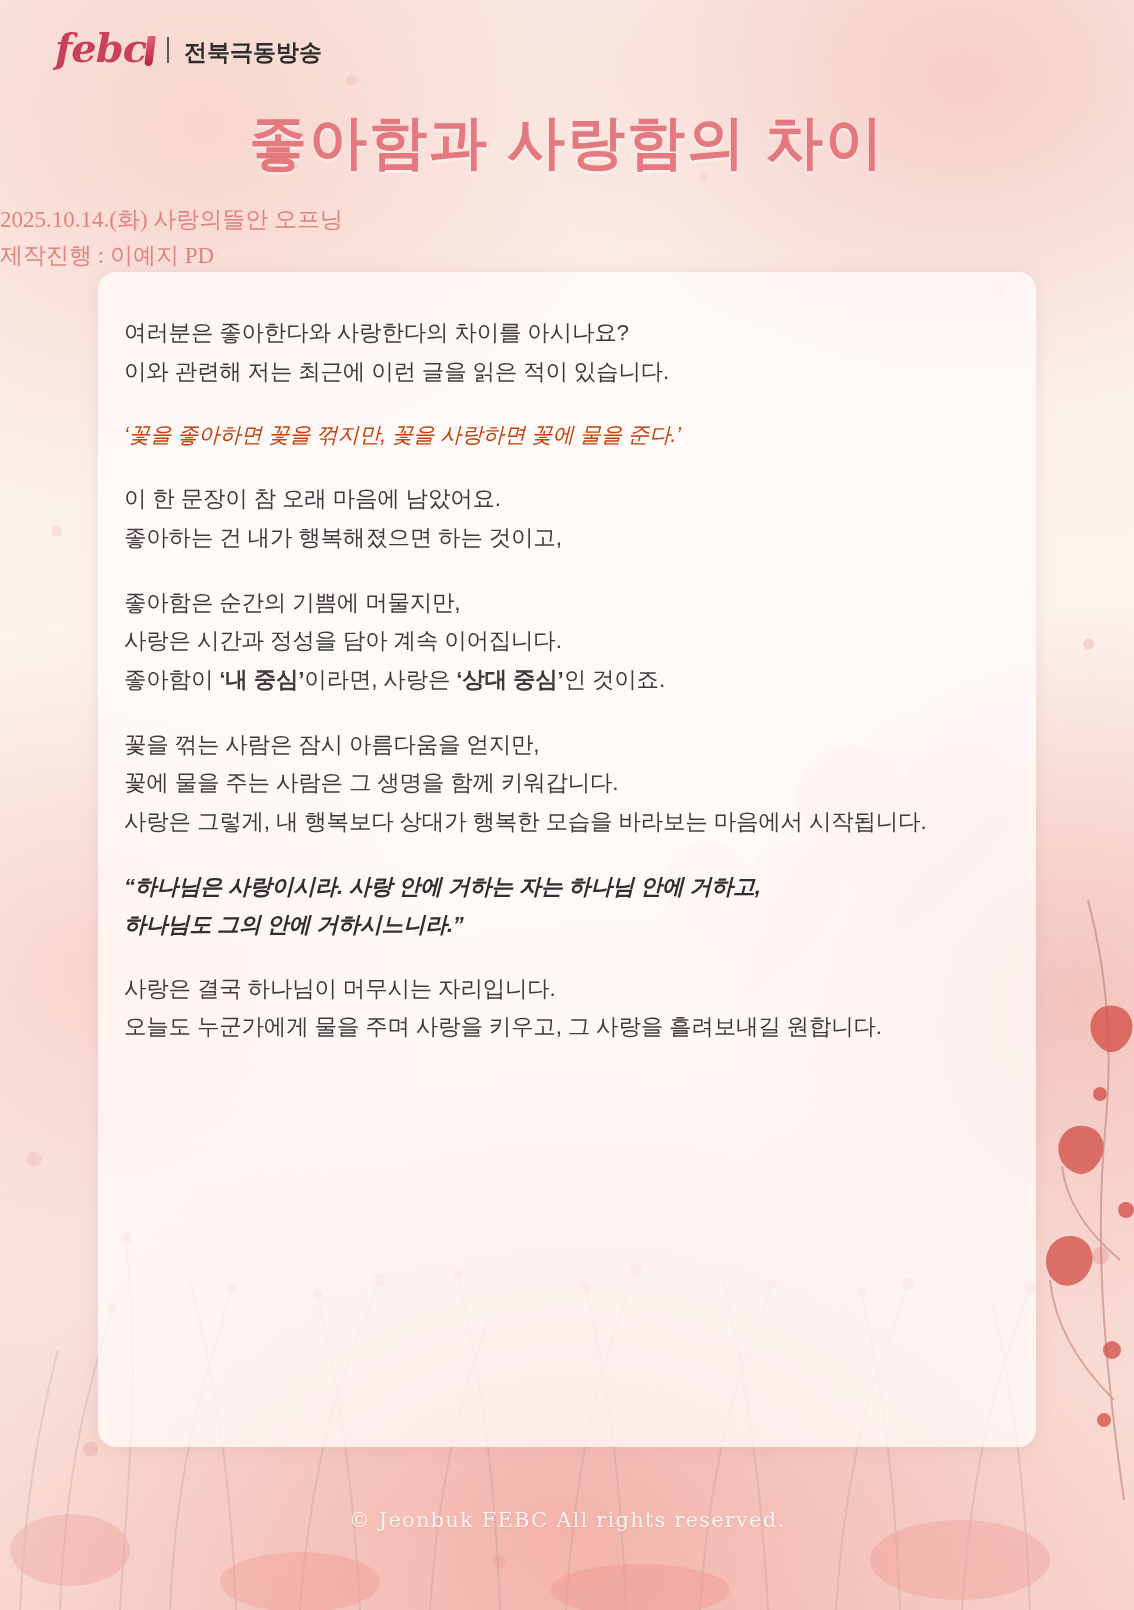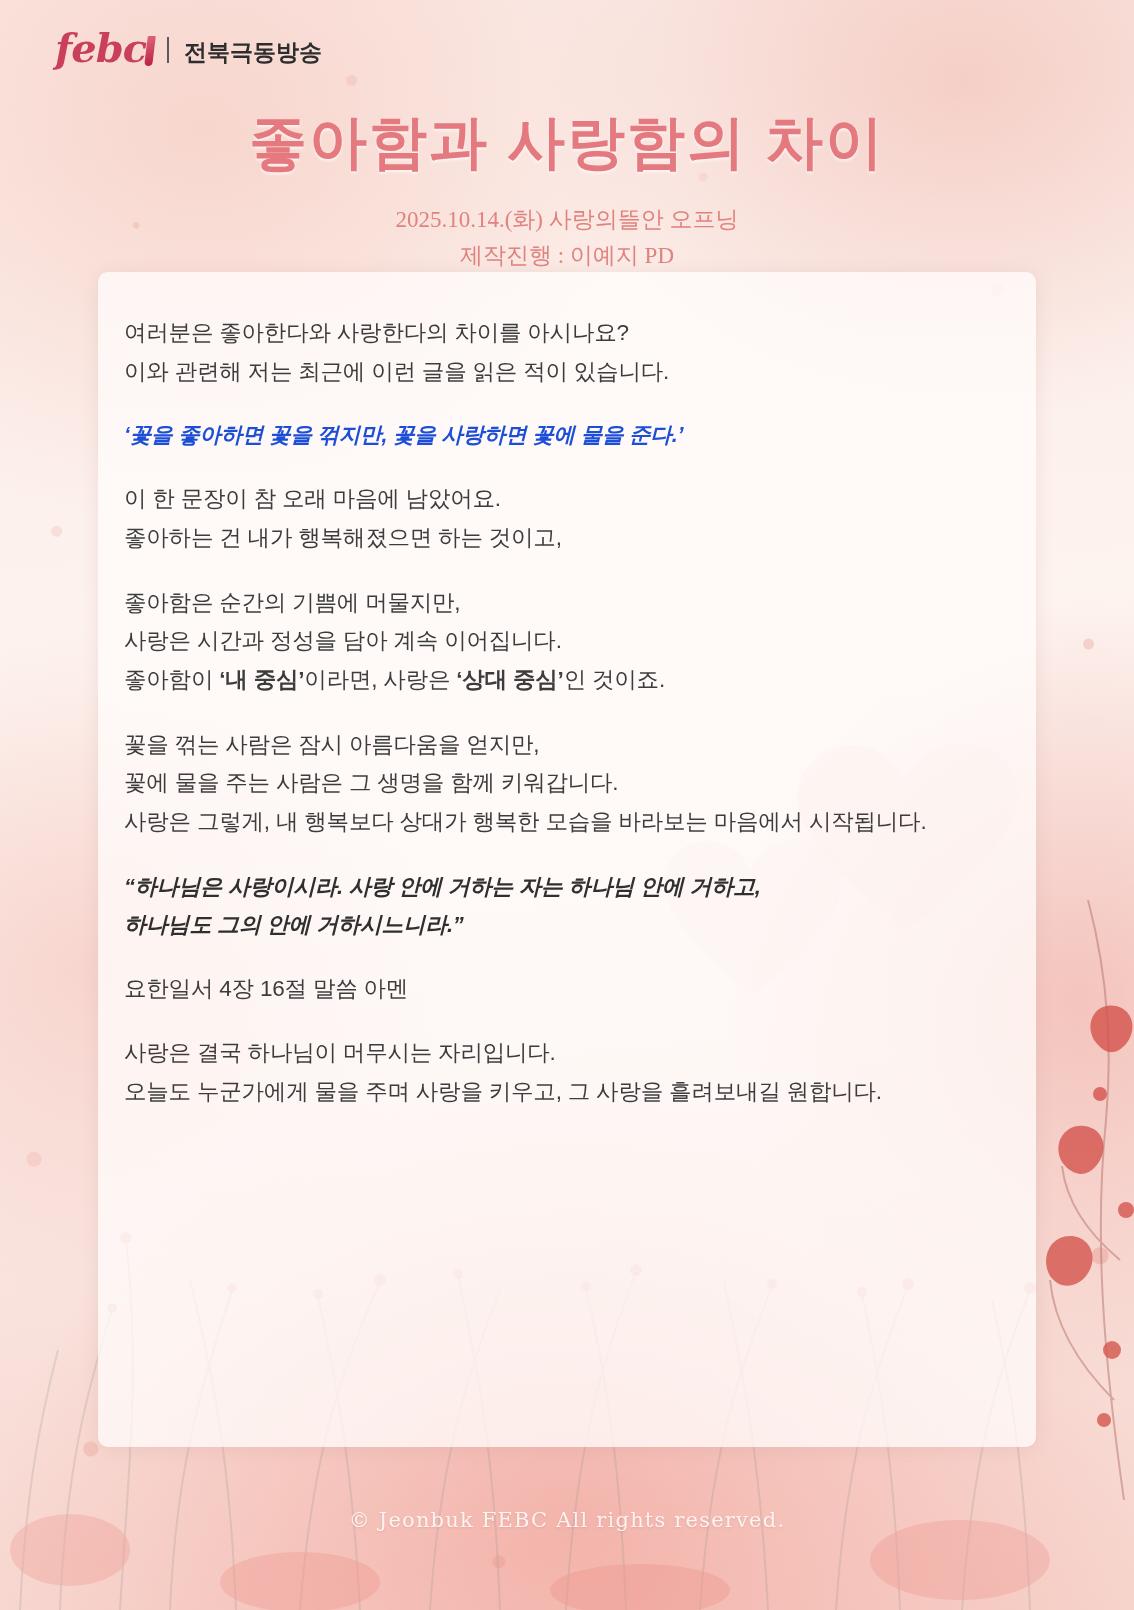--- a/index.html
+++ b/index.html
@@ -125,57 +125,57 @@
     font-weight: 700;
     color: #e4797f;
     letter-spacing: 2px;
     text-shadow: 0 2px 3px rgba(255,255,255,0.7);
   }
   .subtitle {
     position: absolute;
     top: 202px;
     left: 0;
     width: 100%;
-    text-align: center;
+    text-align: left;
     font-family: "Liberation Serif", serif;
     font-size: 23px;
     color: #e0837e;
     line-height: 1.55;
   }
   .subtitle div { margin: 0; }
 
   
   .card {
     position: absolute;
     left: 98px;
     top: 272px;
     width: 938px;
     height: 1175px;
     background: rgba(255,252,251,0.76);
-    border-radius: 10px;
+    border-radius: 18px;
     box-shadow: 0 2px 18px rgba(190,140,135,0.18);
   }
   .card-body {
     position: absolute;
     left: 26px;
     top: 42px;
     right: 18px;
     font-family: "Liberation Sans", sans-serif;
     font-size: 22.5px;
     color: #3c3c3c;
     line-height: 1.72;
     letter-spacing: -0.2px;
   }
   .para { margin: 0 0 26px 0; }
   .para:last-child { margin-bottom: 0; }
   .line { white-space: nowrap; }
   .quote-it {
     font-style: italic;
-    font-weight: 700;
-    color: #1d4ed8;
+    font-weight: 400;
+    color: #c2410c;
     font-size: 21.5px;
   }
   .verse {
     font-style: italic;
     font-weight: 700;
     color: #2f2f2f;
     font-size: 22px;
     margin-top: 9px;
   }
   .bold { font-weight: 700; }
@@ -298,22 +298,19 @@
       <div class="para ">
         <div class="line">꽃을 꺾는 사람은 잠시 아름다움을 얻지만,</div>
         <div class="line">꽃에 물을 주는 사람은 그 생명을 함께 키워갑니다.</div>
         <div class="line">사랑은 그렇게, 내 행복보다 상대가 행복한 모습을 바라보는 마음에서 시작됩니다.</div>
       </div>
       <div class="para verse">
         <div class="line">“하나님은 사랑이시라. 사랑 안에 거하는 자는 하나님 안에 거하고,</div>
         <div class="line">하나님도 그의 안에 거하시느니라.”</div>
       </div>
       <div class="para ">
-        <div class="line">요한일서 4장 16절 말씀 아멘</div>
-      </div>
-      <div class="para ">
         <div class="line">사랑은 결국 하나님이 머무시는 자리입니다.</div>
         <div class="line">오늘도 누군가에게 물을 주며 사랑을 키우고, 그 사랑을 흘려보내길 원합니다.</div>
       </div>
     </div>
 </div>
 
 <div class="footer">© Jeonbuk FEBC All rights reserved.</div>
 
 </body></html>

